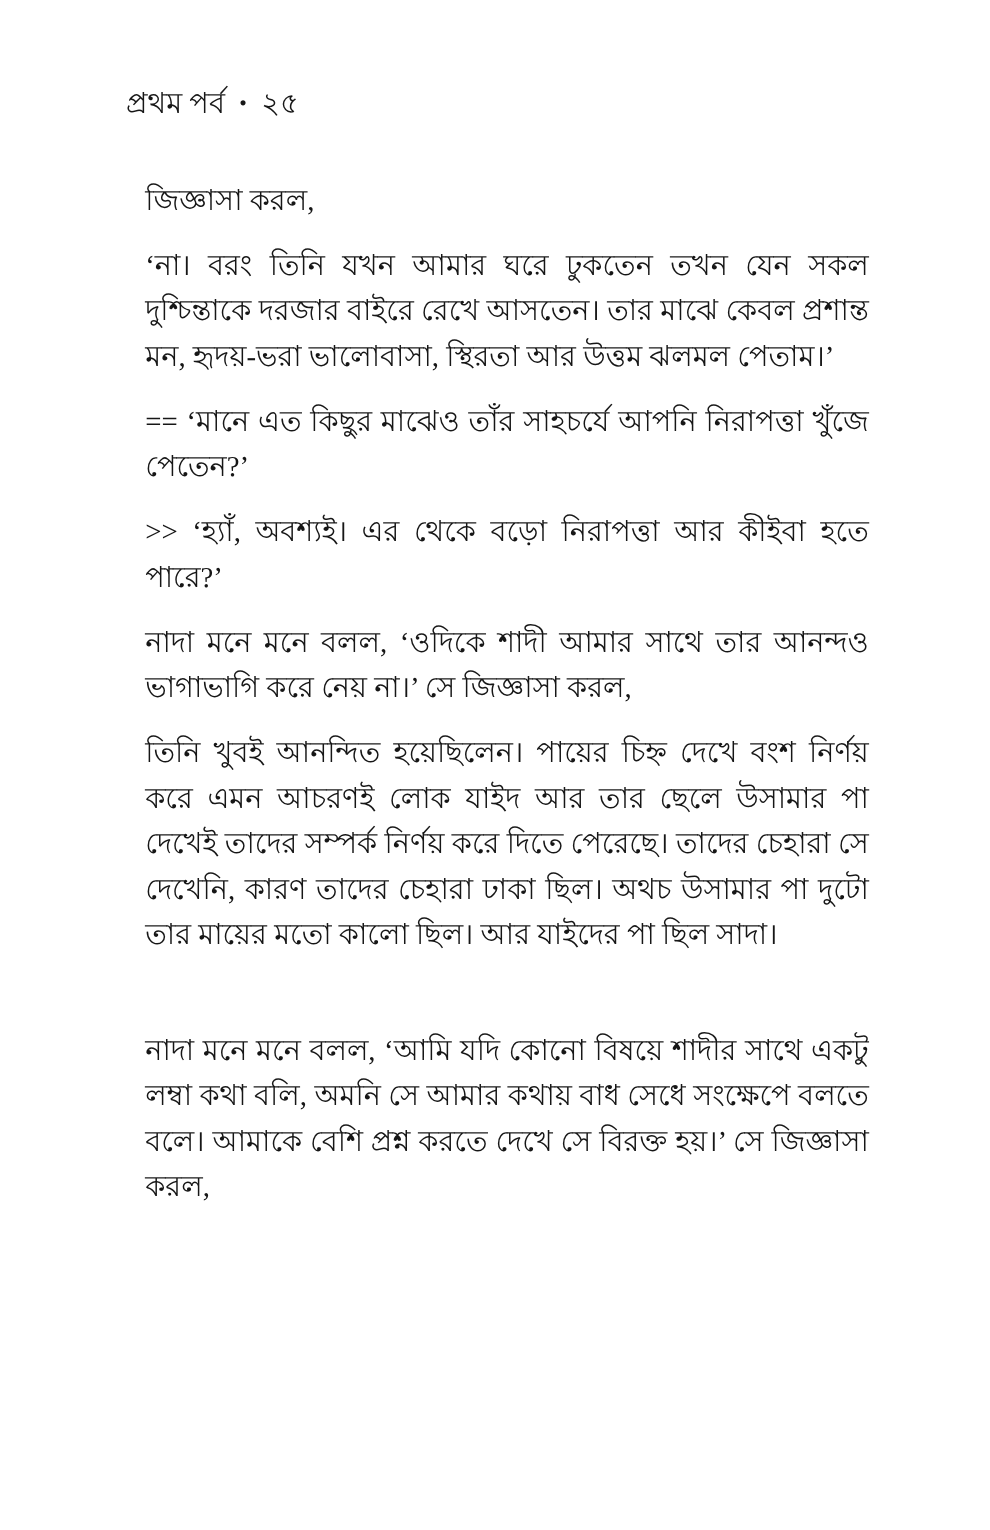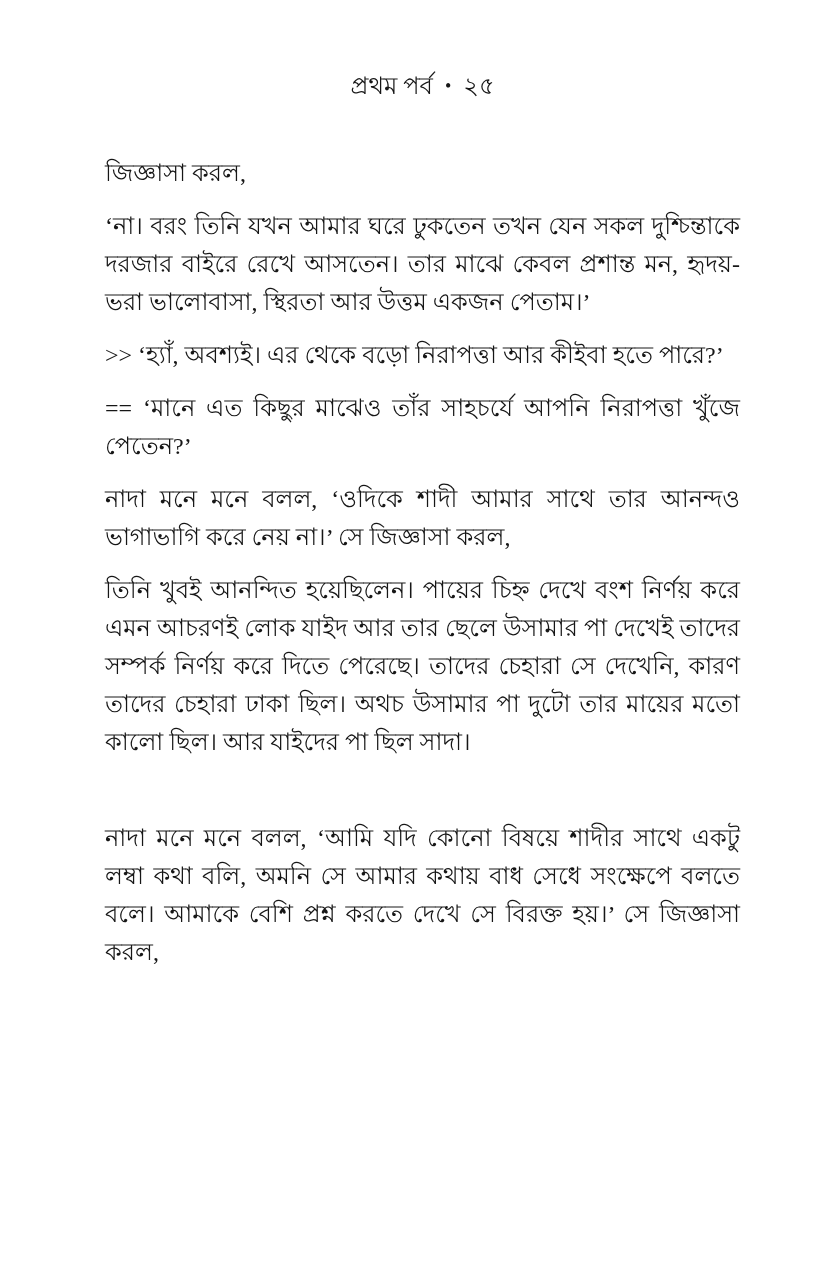--- a/index.html
+++ b/index.html
@@ -9,34 +9,34 @@
     background: #ffffff;
     color: #161616;
     font-family: "Liberation Serif", "DejaVu Serif", serif;
     box-sizing: border-box;
     padding: 70px 85px 78px 105px;
     display: flex;
     flex-direction: column;
     overflow: hidden;
   }
   .running-head {
-    text-align: center;
+    text-align: left;
     font-size: 24px;
     line-height: 32px;
-    margin-bottom: 52px;
+    margin-bottom: 30px;
     white-space: nowrap;
   }
   .running-head .dot {
     display: inline-block;
     margin: 0 12px;
     font-size: 18px;
     vertical-align: 2px;
   }
   .body-text p {
-    margin: 0;
+    margin: 16px;
     font-size: 24px;
     line-height: 38px;
     text-align: justify;
   }
   .body-text p + p { margin-top: 15px; }
   .body-text p.section-gap { margin-top: 58px; }
   sup.fn-ref {
     font-size: 14px;
     line-height: 0;
     vertical-align: 9px;
@@ -45,20 +45,20 @@
 </style>
 </head>
 <body>
 
 <div class="running-head">
   <span>প্রথম পর্ব</span><span class="dot">•</span><span>২৫</span>
 </div>
 
 <div class="body-text">
   <p>জিজ্ঞাসা করল,</p>
-  <p>‘না। বরং তিনি যখন আমার ঘরে ঢুকতেন তখন যেন সকল দুশ্চিন্তাকে দরজার বাইরে রেখে আসতেন। তার মাঝে কেবল প্রশান্ত মন, হৃদয়-ভরা ভালোবাসা, স্থিরতা আর উত্তম একজন পেতাম।’</p>
+  <p>‘না। বরং তিনি যখন আমার ঘরে ঢুকতেন তখন যেন সকল দুশ্চিন্তাকে দরজার বাইরে রেখে আসতেন। তার মাঝে কেবল প্রশান্ত মন, হৃদয়-ভরা ভালোবাসা, স্থিরতা আর উত্তম ঝলমল পেতাম।’</p>
+  <p>== ‘মানে এত কিছুর মাঝেও তাঁর সাহচর্যে আপনি নিরাপত্তা খুঁজে পেতেন?’</p>
   <p>&gt;&gt; ‘হ্যাঁ, অবশ্যই। এর থেকে বড়ো নিরাপত্তা আর কীইবা হতে পারে?’</p>
-  <p>== ‘মানে এত কিছুর মাঝেও তাঁর সাহচর্যে আপনি নিরাপত্তা খুঁজে পেতেন?’</p>
   <p>নাদা মনে মনে বলল, ‘ওদিকে শাদী আমার সাথে তার আনন্দও ভাগাভাগি করে নেয় না।’ সে জিজ্ঞাসা করল,</p>
   <p>তিনি খুবই আনন্দিত হয়েছিলেন। পায়ের চিহ্ন দেখে বংশ নির্ণয় করে এমন আচরণই লোক যাইদ আর তার ছেলে উসামার পা দেখেই তাদের সম্পর্ক নির্ণয় করে দিতে পেরেছে। তাদের চেহারা সে দেখেনি, কারণ তাদের চেহারা ঢাকা ছিল। অথচ উসামার পা দুটো তার মায়ের মতো কালো ছিল। আর যাইদের পা ছিল সাদা।</p>
   <p class="section-gap">নাদা মনে মনে বলল, ‘আমি যদি কোনো বিষয়ে শাদীর সাথে একটু লম্বা কথা বলি, অমনি সে আমার কথায় বাধ সেধে সংক্ষেপে বলতে বলে। আমাকে বেশি প্রশ্ন করতে দেখে সে বিরক্ত হয়।’ সে জিজ্ঞাসা করল,</p>
 
 </div>
 
 </body></html>

